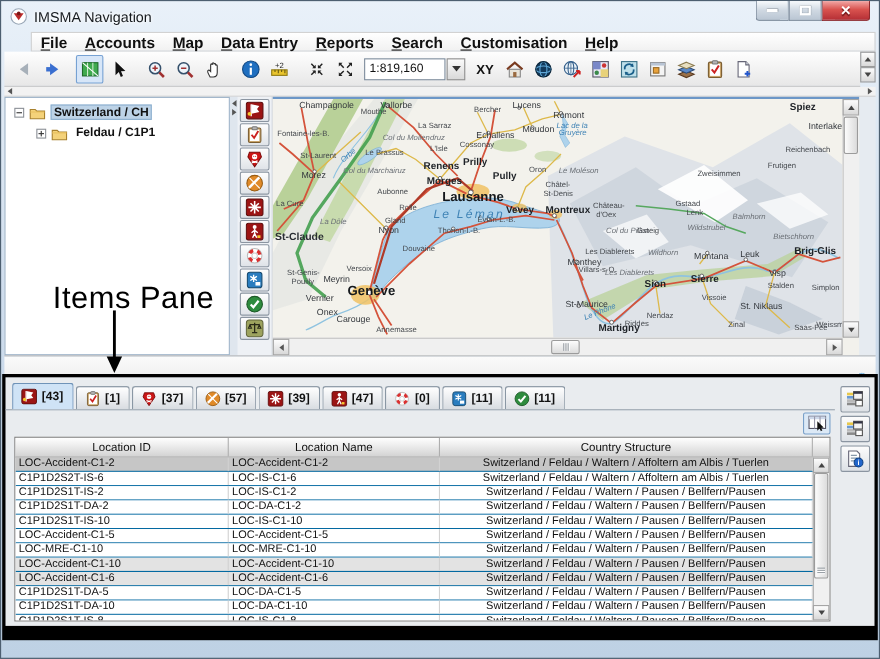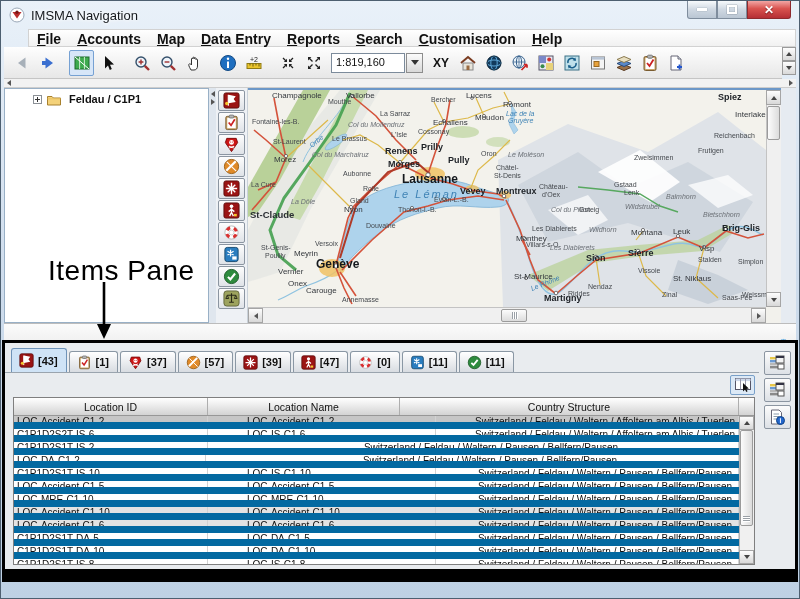--- a/index.html
+++ b/index.html
@@ -94,21 +94,21 @@
   .ip-content{position:absolute;top:30px;left:0;right:0;bottom:0;}
   .table-zone{position:absolute;top:0;left:8px;right:4px;bottom:4px;}
   .chooser-btn{position:absolute;right:0;top:2px;width:25px;height:20px;border:1px solid #79a0c9;background:#dce9f6;border-radius:2px;display:flex;align-items:center;justify-content:center;}
   .table-frame{position:absolute;top:24px;left:0;right:0;bottom:0;border:1px solid #7f7f7f;background:#fff;overflow:hidden;}
   .thead{display:flex;height:18px;background:linear-gradient(#ffffff,#d3d3d3);border-bottom:1px solid #979797;font-size:10.5px;color:#111;}
   .th{display:flex;align-items:center;justify-content:center;border-right:1px solid #aeaeae;flex:none;}
   .c1{width:194px;}.c2{width:192px;}
   .th.c3,.td.c3{flex:1;min-width:0;text-align:center;}
   .th.corner{width:15px;border-right:none;}
   .tbody{position:absolute;top:18px;left:0;right:15px;bottom:0;overflow:hidden;}
-  .tr{display:flex;height:13px;font-size:10px;color:#111;border-bottom:7px solid #0369a1;background:#fff;gap:36px;}
+  .tr{display:flex;height:13px;font-size:10px;color:#111;border-bottom:1px solid #0369a1;background:#fff;}
   .tr.selected{background:#c6c6c6;}
   .tr.shaded{background:#e3e3e3;}
   .td{padding:0 3px;border-right:1px solid #d2d2d2;white-space:nowrap;overflow:hidden;line-height:12px;flex:none;}
   .tbl-vscroll{position:absolute;top:18px;right:0;bottom:0;width:15px;background:#f0f0f0;border-left:1px solid #b5b5b5;}
   .tbl-thumb{position:absolute;top:14px;left:0;width:13px;height:96px;background:linear-gradient(90deg,#fcfcfc,#dcdcdc);border:1px solid #9b9b9b;border-radius:2px;display:flex;flex-direction:column;align-items:center;justify-content:flex-end;padding-bottom:4px;gap:1px;}
   .tbl-vscroll .sb-btn{position:absolute;left:-1px;width:15px;height:14px;}
   .side-strip{width:36px;display:flex;flex-direction:column;align-items:center;padding-top:8px;gap:3px;flex:none;}
   .side-btn{width:27px;height:24px;border:1px solid #8b95a1;background:linear-gradient(#fcfcfc,#dde1e6);border-radius:2px;display:flex;align-items:center;justify-content:center;}
 
   
@@ -313,20 +313,30 @@
         <span class="tri-down"></span>
       </div>
   </div>
   <div class="substrip">
     <span class="tri-left"></span>
     <span class="tri-right"></span>
   </div>
 
   <div class="main">
     <div class="tree-panel" id="tree">
+        <div class="tree-row">
+          <span class="expander minus"></span>
+          <span class="folder">
+            <svg width="16" height="15" viewBox="0 0 16 15">
+              <path d="M1.5 4.5 L6 4.5 L7.5 6 L14.5 6 L14.5 13 L1.5 13 Z" fill="#f4d27a" stroke="#a8812e"></path>
+              <path d="M1.5 6.8 L14.5 6.8" stroke="#e8bf5e"></path>
+            </svg>
+          </span>
+          <span class="tree-label selected">Switzerland / CH</span>
+        </div>
         <div class="tree-row child">
           <span class="expander plus"></span>
           <span class="folder">
             <svg width="16" height="15" viewBox="0 0 16 15">
               <path d="M1.5 4.5 L6 4.5 L7.5 6 L14.5 6 L14.5 13 L1.5 13 Z" fill="#f4d27a" stroke="#a8812e"></path>
               <path d="M1.5 6.8 L14.5 6.8" stroke="#e8bf5e"></path>
             </svg>
           </span>
           <span class="tree-label">Feldau / C1P1</span>
         </div>
@@ -736,23 +746,25 @@
                     <div class="td c2">LOC-Accident-C1-2</div>
                     <div class="td c3">Switzerland / Feldau / Waltern / Affoltern am Albis / Tuerlen</div>
                   </div>
                   <div class="tr ">
                     <div class="td c1">C1P1D2S2T-IS-6</div>
                     <div class="td c2">LOC-IS-C1-6</div>
                     <div class="td c3">Switzerland / Feldau / Waltern / Affoltern am Albis / Tuerlen</div>
                   </div>
                   <div class="tr ">
                     <div class="td c1">C1P1D2S1T-IS-2</div>
+                    <div class="td c2">LOC-IS-C1-2</div>
                     <div class="td c3">Switzerland / Feldau / Waltern / Pausen / Bellfern/Pausen</div>
                   </div>
                   <div class="tr ">
+                    <div class="td c1">C1P1D2S1T-DA-2</div>
                     <div class="td c2">LOC-DA-C1-2</div>
                     <div class="td c3">Switzerland / Feldau / Waltern / Pausen / Bellfern/Pausen</div>
                   </div>
                   <div class="tr ">
                     <div class="td c1">C1P1D2S1T-IS-10</div>
                     <div class="td c2">LOC-IS-C1-10</div>
                     <div class="td c3">Switzerland / Feldau / Waltern / Pausen / Bellfern/Pausen</div>
                   </div>
                   <div class="tr ">
                     <div class="td c1">LOC-Accident-C1-5</div>

